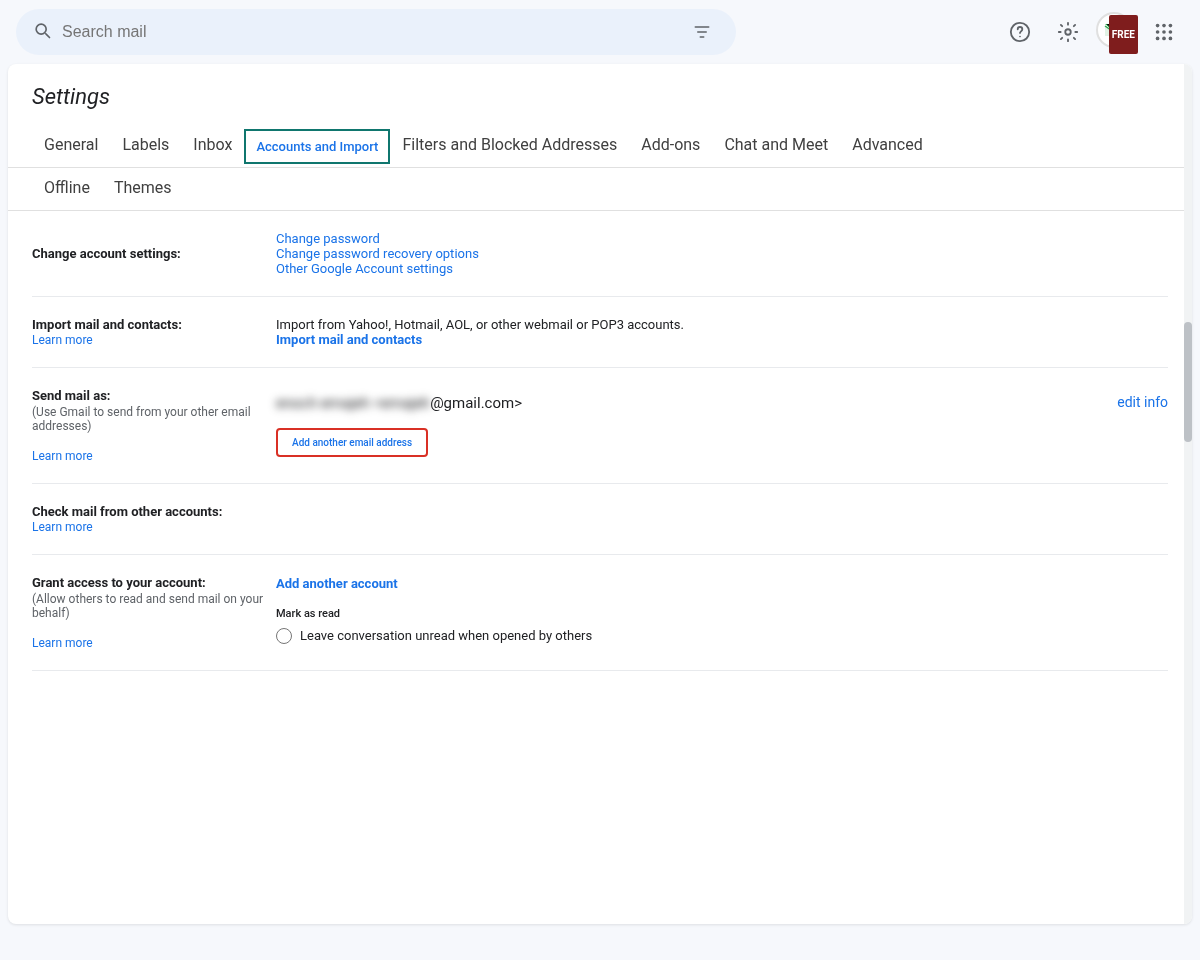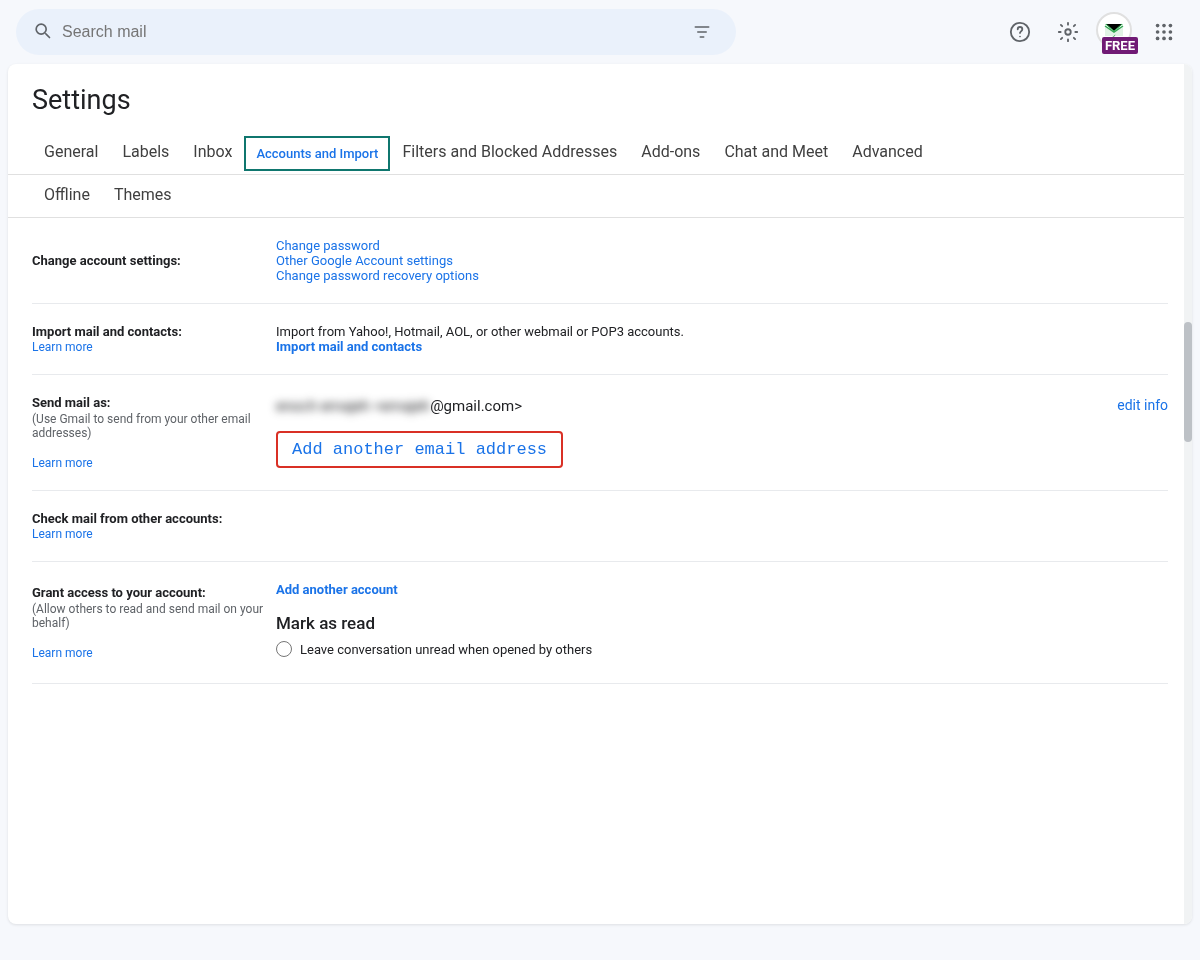--- a/index.html
+++ b/index.html
@@ -86,45 +86,46 @@
       border: 2px solid #e0e0e0;
       display: flex;
       align-items: center;
       justify-content: center;
       font-size: 20px;
     }
     .free-badge {
       position: absolute;
       bottom: -2px;
       right: -2px;
-      background: #701a75;
+      background: #7f1d1d;
       color: white;
-      font-size: 13px;
-      padding: 1px 3px;
+      font-size: 10px;
+      padding: 14px 3px;
       border-radius: 2px;
       font-weight: bold;
     }
 
     
     .main-content {
       background: white;
       margin: 0 8px;
       border-radius: 8px;
       box-shadow: 0 1px 3px rgba(0,0,0,0.1);
       min-height: 860px;
       overflow: hidden;
       position: relative;
     }
 
     
     .settings-title {
-      font-size: 27px;
+      font-size: 22px;
       font-weight: 400;
       color: #202124;
       padding: 20px 24px 16px;
+      font-style: italic;
     }
 
     
     .tabs {
       display: flex;
       align-items: center;
       border-bottom: 1px solid #e0e0e0;
       padding: 0 24px;
       flex-wrap: wrap;
       gap: 0;
@@ -191,26 +192,25 @@
       cursor: pointer;
     }
 
     
     .add-email-btn {
       display: inline-block;
       border: 2px solid #d93025;
       color: #1a73e8;
       padding: 7px 14px;
       border-radius: 4px;
-      font-size: 17px;
+      font-size: 10px;
       font-weight: 500;
       cursor: pointer;
       text-decoration: none;
       margin-top: 8px;
-      font-family: Liberation Mono, monospace;
     }
 
     
     .tab-outlined {
       color: #1a73e8;
       border: 2px solid #0f766e;
       padding: 8px 10px;
       font-size: 13px;
       cursor: pointer;
       white-space: nowrap;
@@ -353,22 +353,22 @@
   </div>
 
   <div class="settings-section">
 
     <div class="settings-row">
       <div class="row-label">
         <span class="bold">Change account settings:</span>
       </div>
       <div class="row-content">
         <div><a class="link">Change password</a></div>
+        <div><a class="link">Change password recovery options</a></div>
         <div><a class="link">Other Google Account settings</a></div>
-        <div><a class="link">Change password recovery options</a></div>
       </div>
     </div>
 
 
     <div class="settings-row">
       <div class="row-label">
         <span class="bold">Import mail and contacts:</span>
         <br>
         <a class="link-small">Learn more</a>
       </div>
@@ -411,21 +411,21 @@
     <div class="settings-row">
       <div class="row-label">
         <span class="bold">Grant access to your account:</span>
         <span class="sub">(Allow others to read and send mail on your behalf)</span>
         <br>
         <a class="link-small">Learn more</a>
       </div>
       <div class="row-content">
         <div><a class="link-bold">Add another account</a></div>
         <div style="margin-top: 16px;">
-          <div style="font-size:17px; font-weight:500; margin-bottom:8px;">Mark as read</div>
+          <div style="font-size:11px; font-weight:500; margin-bottom:8px;">Mark as read</div>
           <div class="radio-group">
             <div class="radio-item">
               <input type="radio" name="mark_read" style="">
               <label>Leave conversation unread when opened by others</label>
             </div>
           </div>
         </div>
       </div>
     </div>
 

